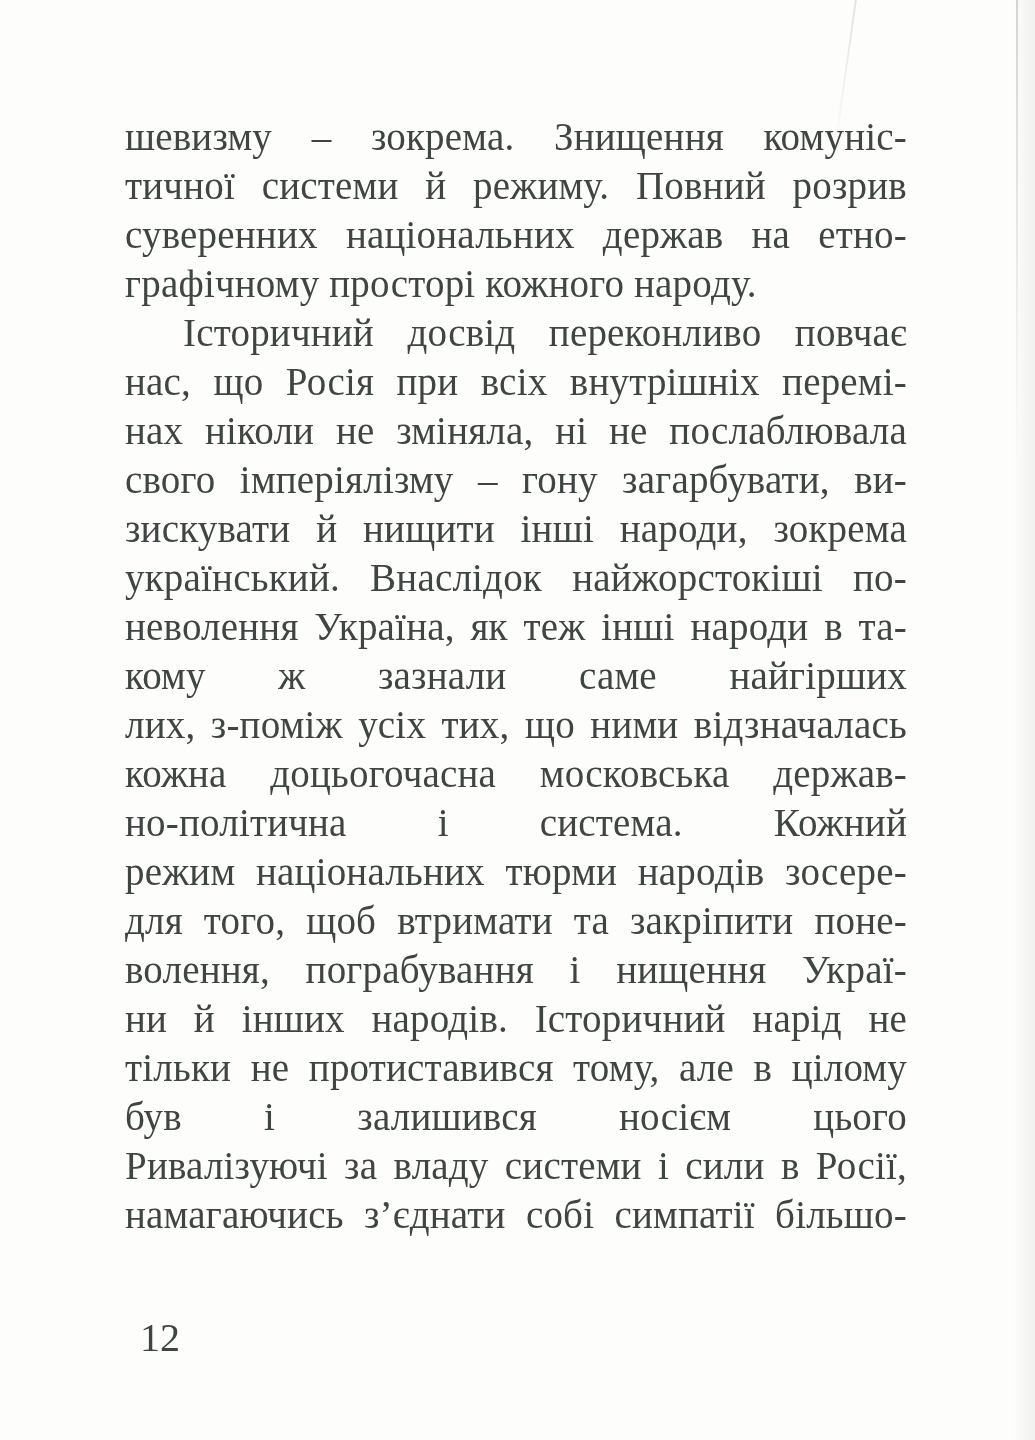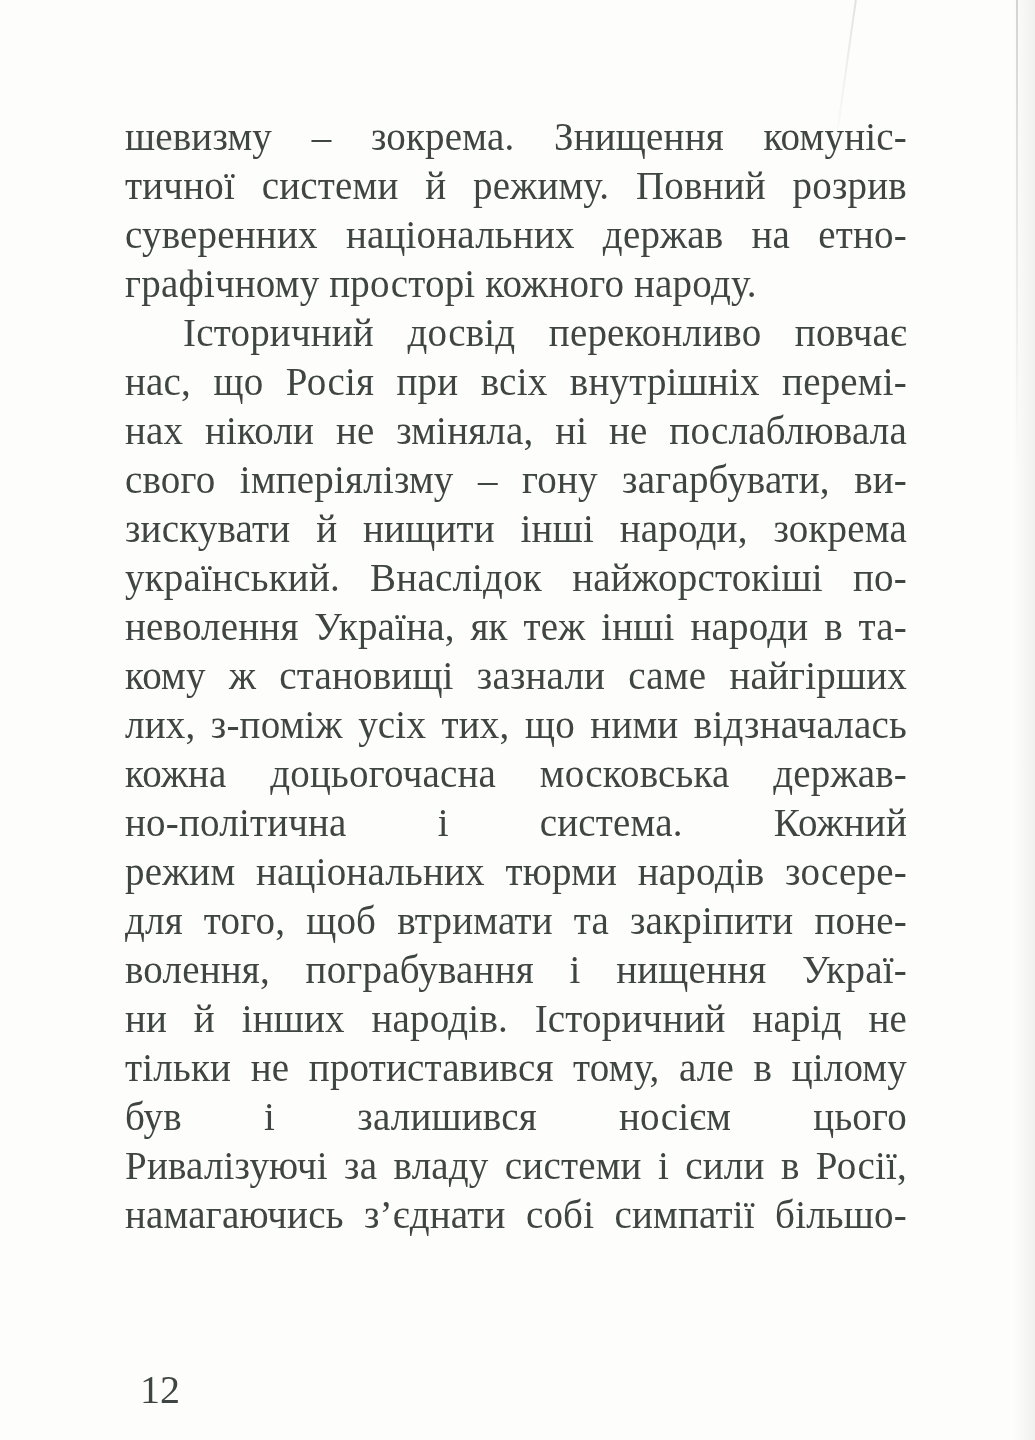--- a/index.html
+++ b/index.html
@@ -39,21 +39,21 @@
   .line.plain {
     display: block;
     white-space: nowrap;
   }
   .line.indent {
     padding-left: 58px;
   }
   .page-number {
     position: absolute;
     left: 140px;
-    top: 1368px;
+    top: 1316px;
     font-size: 40px;
     line-height: 44px;
     color: var(--text-color, #474d4a);
   }
   
   .scan-edge-right {
     position: absolute;
     top: 0;
     right: 0;
     width: 22px;
@@ -175,21 +175,20 @@
         <span>як</span>
         <span>теж</span>
         <span>інші</span>
         <span>народи</span>
         <span>в</span>
         <span>та-</span>
       </div>
       <div class="line just">
         <span>кому</span>
         <span>ж</span>
-        <span>становищі</span>
         <span>зазнали</span>
         <span>саме</span>
         <span>найгірших</span>
       </div>
       <div class="line just">
         <span>лих,</span>
         <span>з-поміж</span>
         <span>усіх</span>
         <span>тих,</span>
         <span>що</span>

